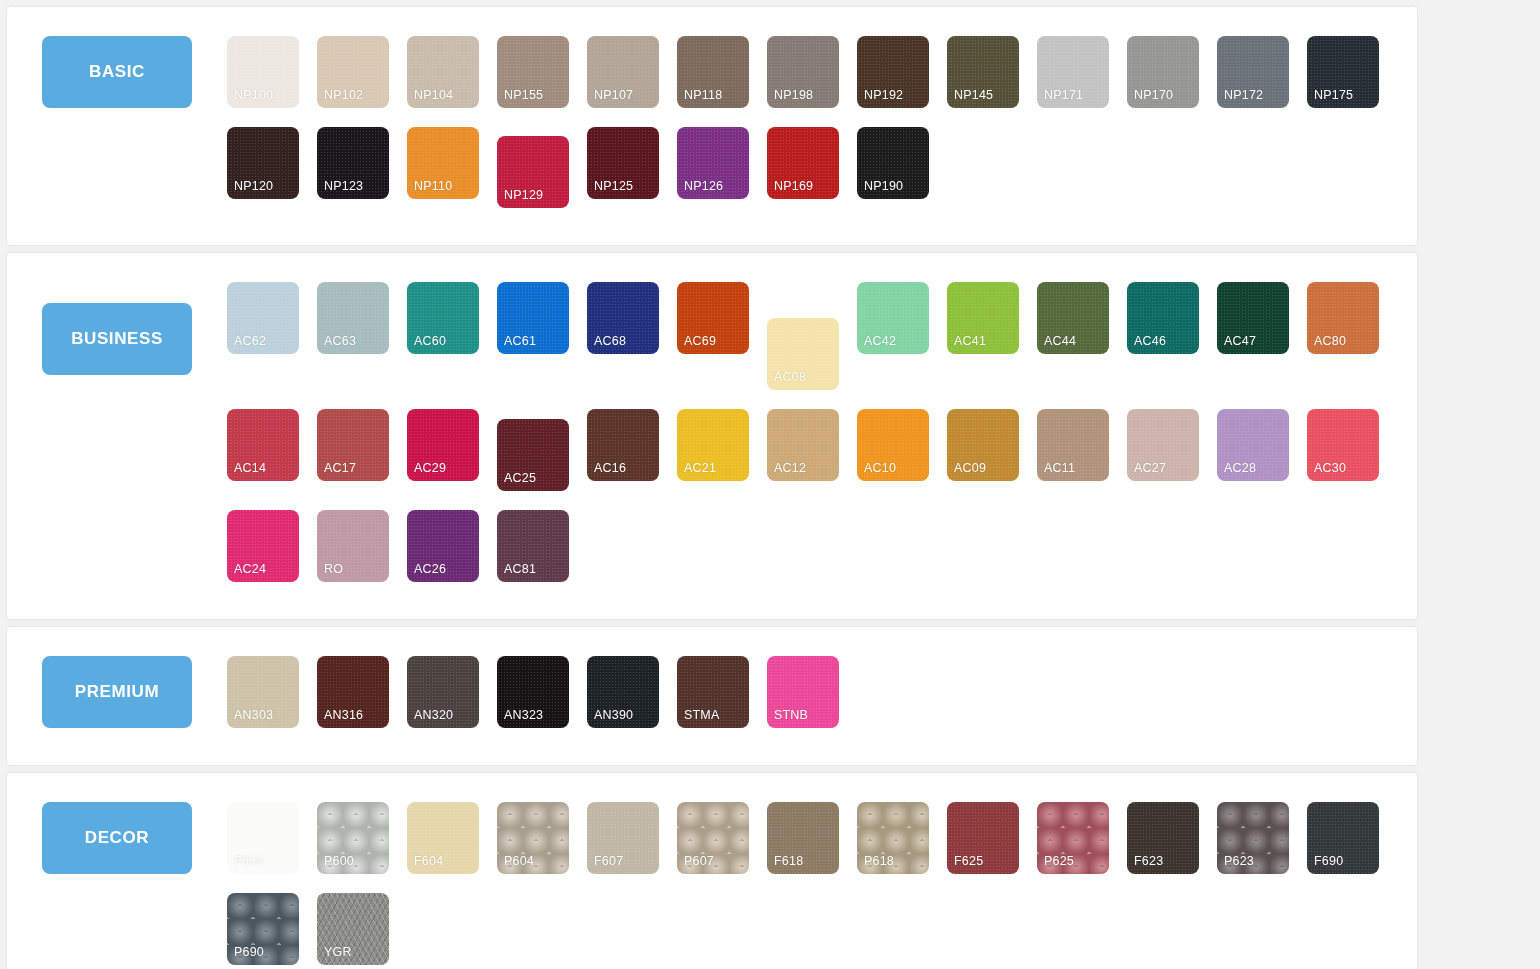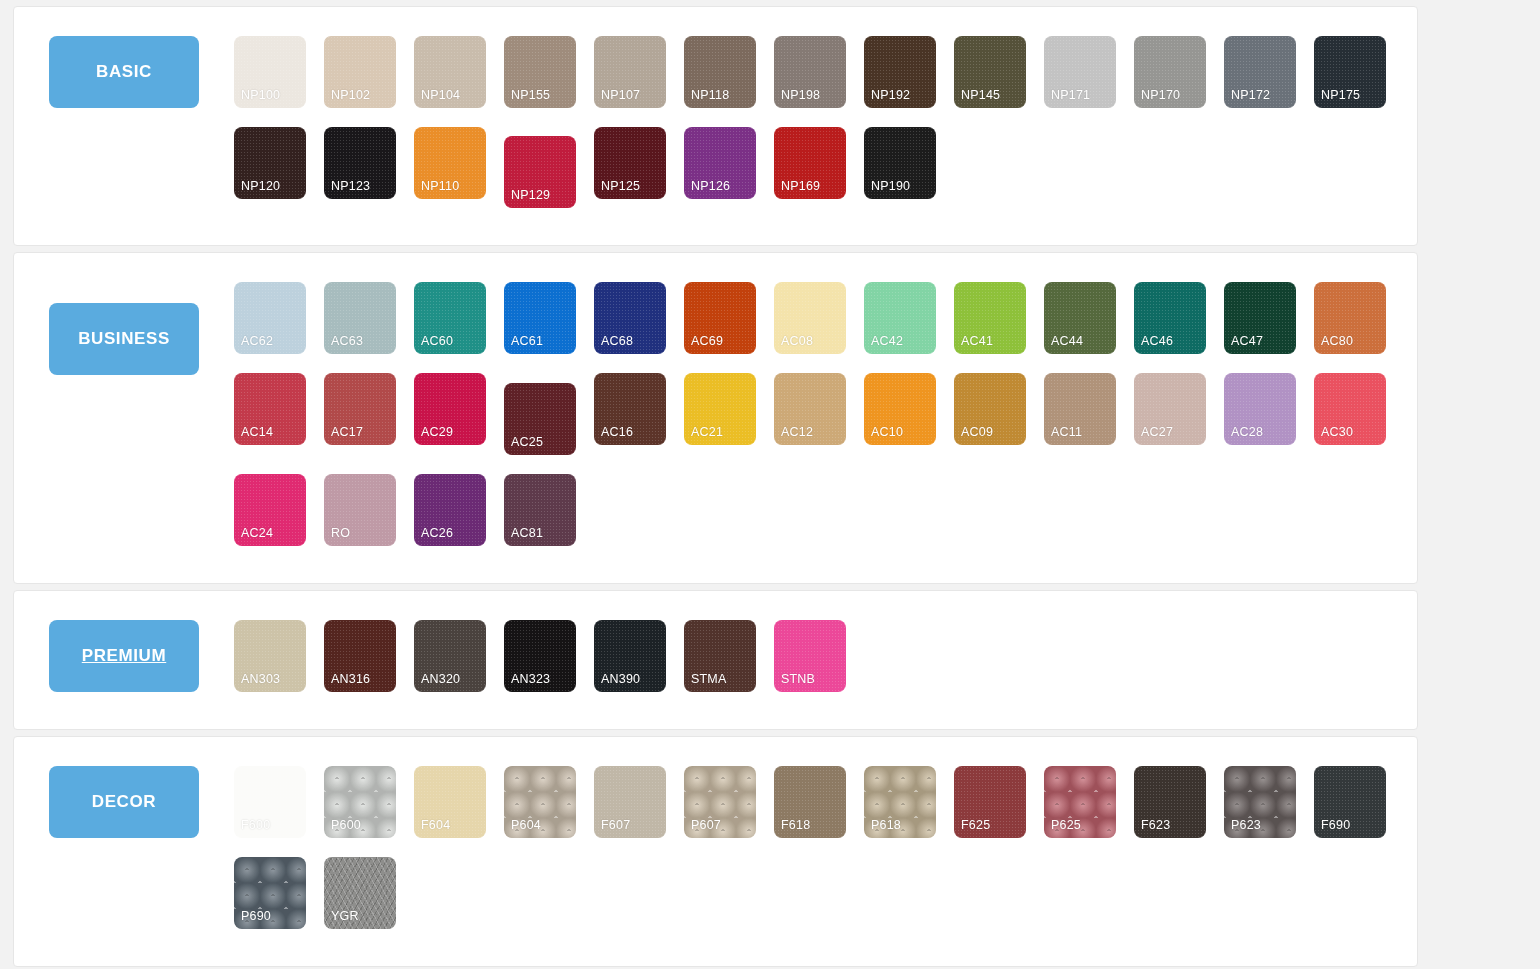--- a/index.html
+++ b/index.html
@@ -9,21 +9,20 @@
     padding: 0;
     background: #f2f2f2;
     font-family: "Liberation Sans", sans-serif;
   }
   #page {
     width: 1424px;
     height: 969px;
     background: #f2f2f2;
     position: relative;
     overflow: hidden;
-    padding-left: 7px;
   }
 
   .panel {
     background: #ffffff;
     border: 1px solid #e6e6e6;
     border-radius: 4px;
     margin: 0 6px 6px 6px;
     display: flex;
     align-items: flex-start;
     padding: 18px 0 18px 0;
@@ -122,21 +121,21 @@
 <div id="page" style="background: rgb(242, 242, 242);">
     <div class="panel" style="background: rgb(255, 255, 255);">
       <div class="cat-wrap">
         <button class="cat-btn" style="background: rgb(90, 171, 223);">BASIC</button>
       </div>
       <div class="swatch-area">
         <div class="swatch texture-grain" style="background: rgb(236, 231, 224);">
           <span class="grain"></span>
           <span class="code">NP100</span>
         </div>
-        <div class="swatch texture-grain" style="background: rgb(217, 200, 180); border-radius: 7px;">
+        <div class="swatch texture-grain" style="background: rgb(217, 200, 180);">
           <span class="grain"></span>
           <span class="code">NP102</span>
         </div>
         <div class="swatch texture-grain" style="background: rgb(201, 188, 172);">
           <span class="grain"></span>
           <span class="code">NP104</span>
         </div>
         <div class="swatch texture-grain" style="background: rgb(159, 140, 124);">
           <span class="grain"></span>
           <span class="code">NP155</span>
@@ -233,21 +232,21 @@
           <span class="code">AC61</span>
         </div>
         <div class="swatch texture-grain" style="background: rgb(32, 48, 126);">
           <span class="grain"></span>
           <span class="code">AC68</span>
         </div>
         <div class="swatch texture-grain" style="background: #c2410c;">
           <span class="grain"></span>
           <span class="code">AC69</span>
         </div>
-        <div class="swatch texture-grain" style="background: rgb(244, 227, 171);">
+        <div class="swatch texture-grain" style="background: rgb(244, 227, 171); margin-top: 36px;">
           <span class="grain"></span>
           <span class="code">AC08</span>
         </div>
         <div class="swatch texture-grain" style="background: rgb(130, 212, 165);">
           <span class="grain"></span>
           <span class="code">AC42</span>
         </div>
         <div class="swatch texture-grain" style="background: rgb(142, 193, 58);">
           <span class="grain"></span>
           <span class="code">AC41</span>
@@ -333,21 +332,21 @@
           <span class="code">AC26</span>
         </div>
         <div class="swatch texture-grain" style="background: rgb(94, 58, 75);">
           <span class="grain"></span>
           <span class="code">AC81</span>
         </div>
       </div>
     </div>
     <div class="panel" style="background: rgb(255, 255, 255);">
       <div class="cat-wrap">
-        <button class="cat-btn" style="background: rgb(90, 171, 223); text-decoration: underline;">PREMIUM</button>
+        <button class="cat-btn" style="background: rgb(90, 171, 223);">PREMIUM</button>
       </div>
       <div class="swatch-area">
         <div class="swatch texture-grain" style="background: rgb(205, 195, 168);">
           <span class="grain"></span>
           <span class="code">AN303</span>
         </div>
         <div class="swatch texture-grain" style="background: rgb(84, 37, 31);">
           <span class="grain"></span>
           <span class="code">AN316</span>
         </div>

